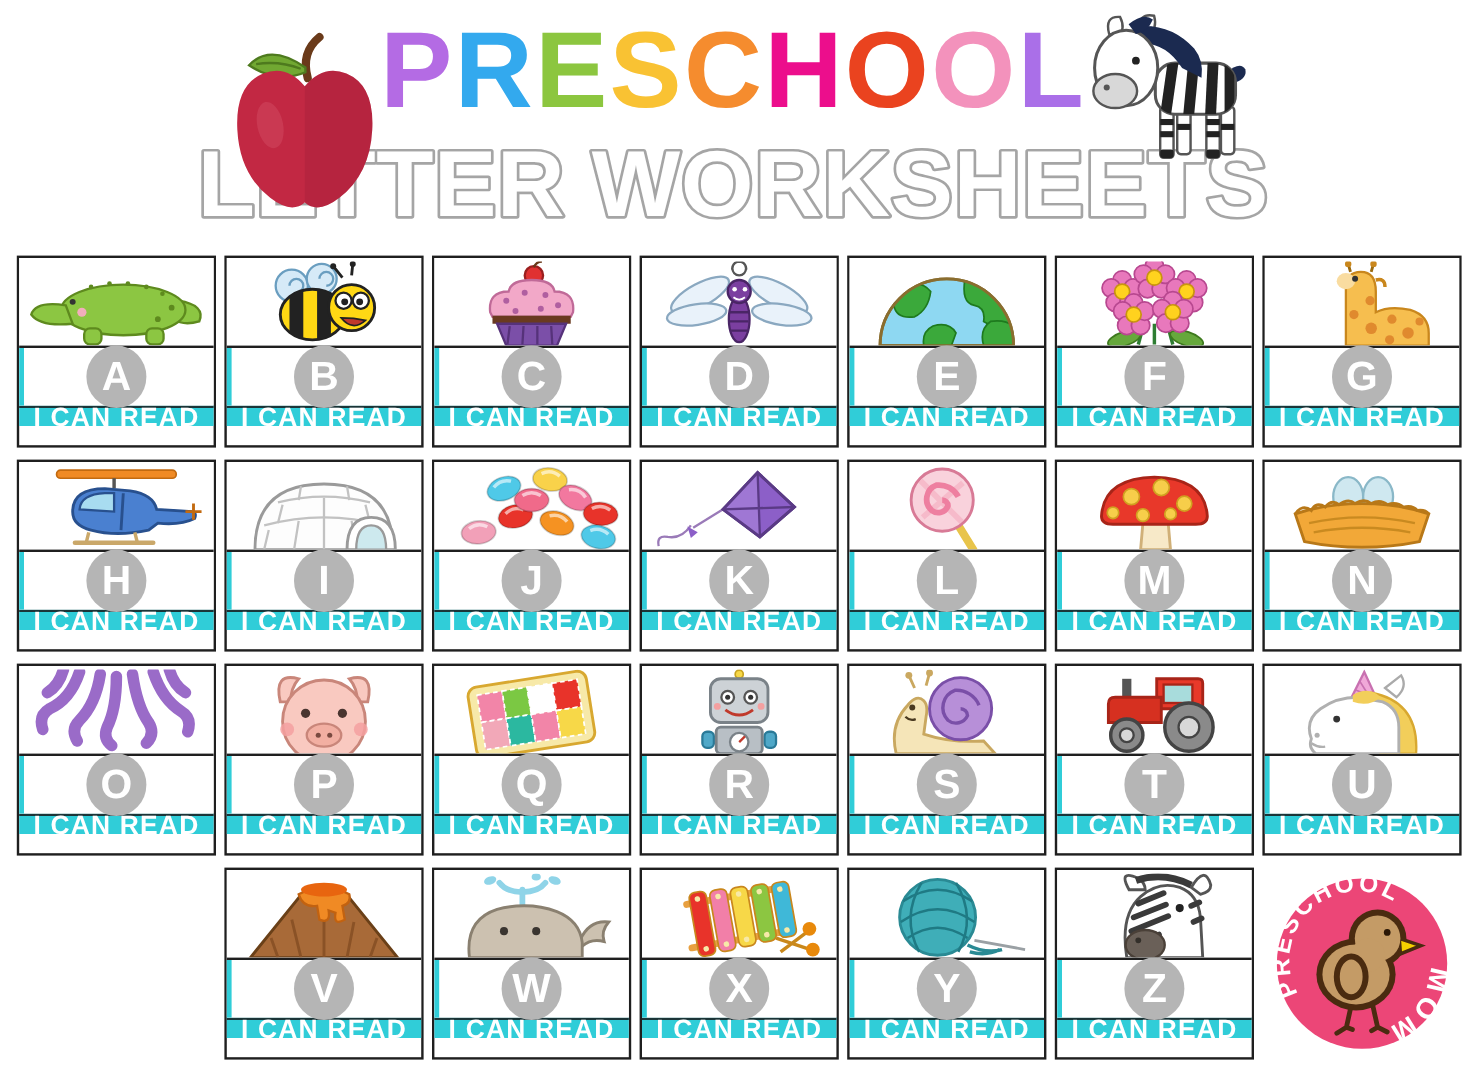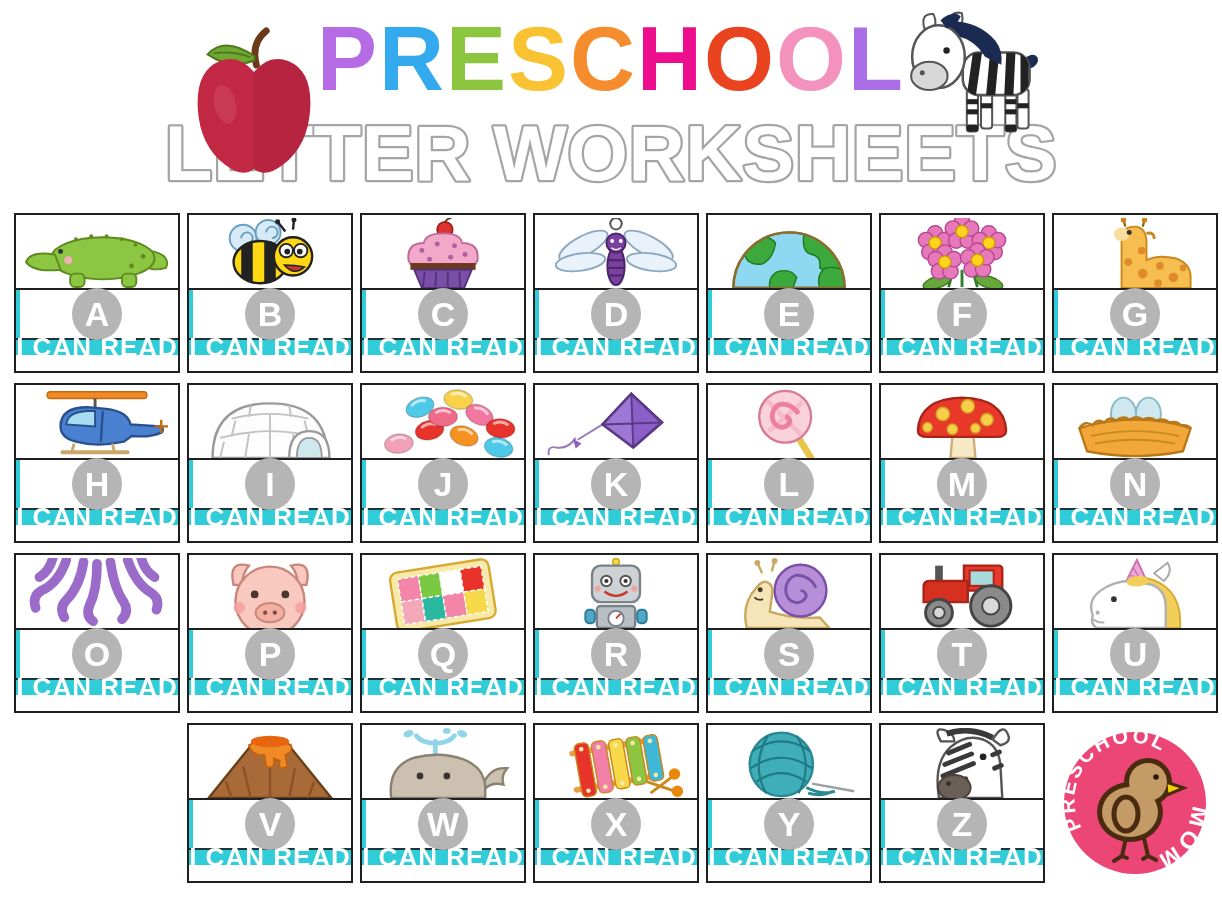--- a/index.html
+++ b/index.html
@@ -22,21 +22,21 @@
         background:#fff;flex:0 0 auto;cursor:pointer;}
   .card-img{box-sizing:border-box;height:75px;border-bottom:2px solid var(--card-border);
             display:flex;align-items:flex-end;justify-content:center;overflow:hidden;background:#fff;}
   .card-img svg{width:156px;height:70px;display:block;}
   .card-mid{position:relative;height:48px;background:#fff;}
   .card-mid::before{content:"";position:absolute;left:0;top:0;bottom:0;width:4px;background:var(--teal);}
   .badge{position:absolute;left:50%;top:-2px;transform:translateX(-50%);width:50px;height:52px;
          border-radius:50%;background:var(--circle-gray);color:#fff;font-weight:bold;font-size:34px;
          display:flex;align-items:center;justify-content:center;font-family:"Liberation Sans",sans-serif;}
   .card-band{box-sizing:border-box;height:17px;background:var(--teal);border-top:2px solid var(--band-border);
-             color:#fff;font-weight:bold;font-size:26px;letter-spacing:1px;display:flex;align-items:center;
+             color:#fff;font-weight:bold;font-size:22px;letter-spacing:1px;display:flex;align-items:center;
              justify-content:center;white-space:nowrap;text-align:center;}
   .logo-cell{width:166px;height:160px;display:flex;align-items:center;justify-content:center;flex:0 0 auto;cursor:pointer;}
   .logo-cell svg{width:150px;height:150px;}
   .logo-cell text{font-family:"Liberation Sans",sans-serif;font-weight:bold;}
 </style>
 </head>
 <body>
 
 <div class="page" style="--teal: #30CDD8; --band-border: #1B3538; --card-border: #1F1F1F; --circle-gray: #B5B5B5;">
 

